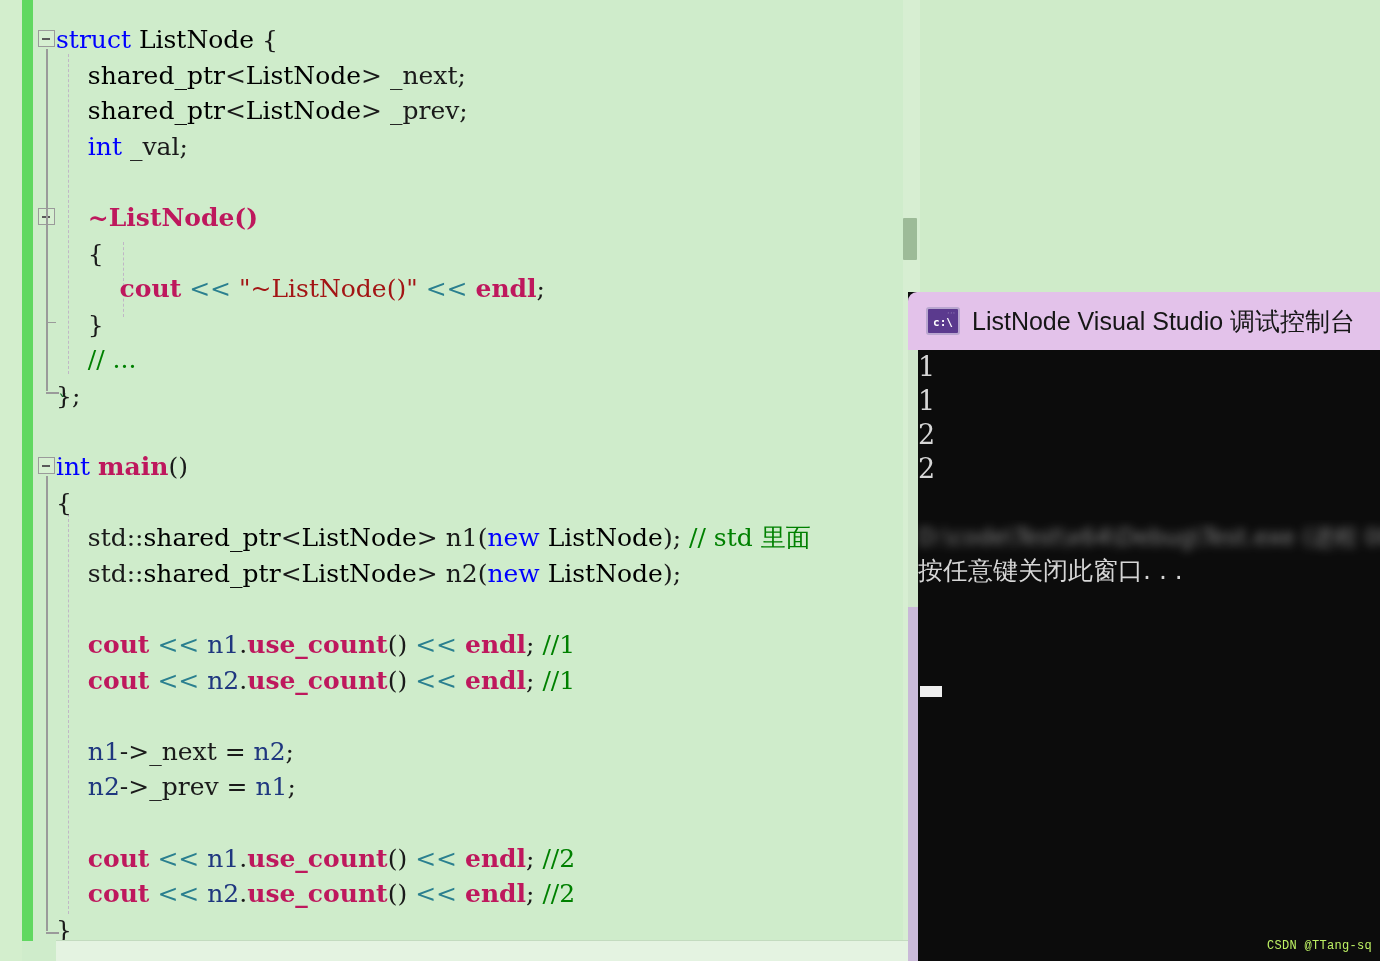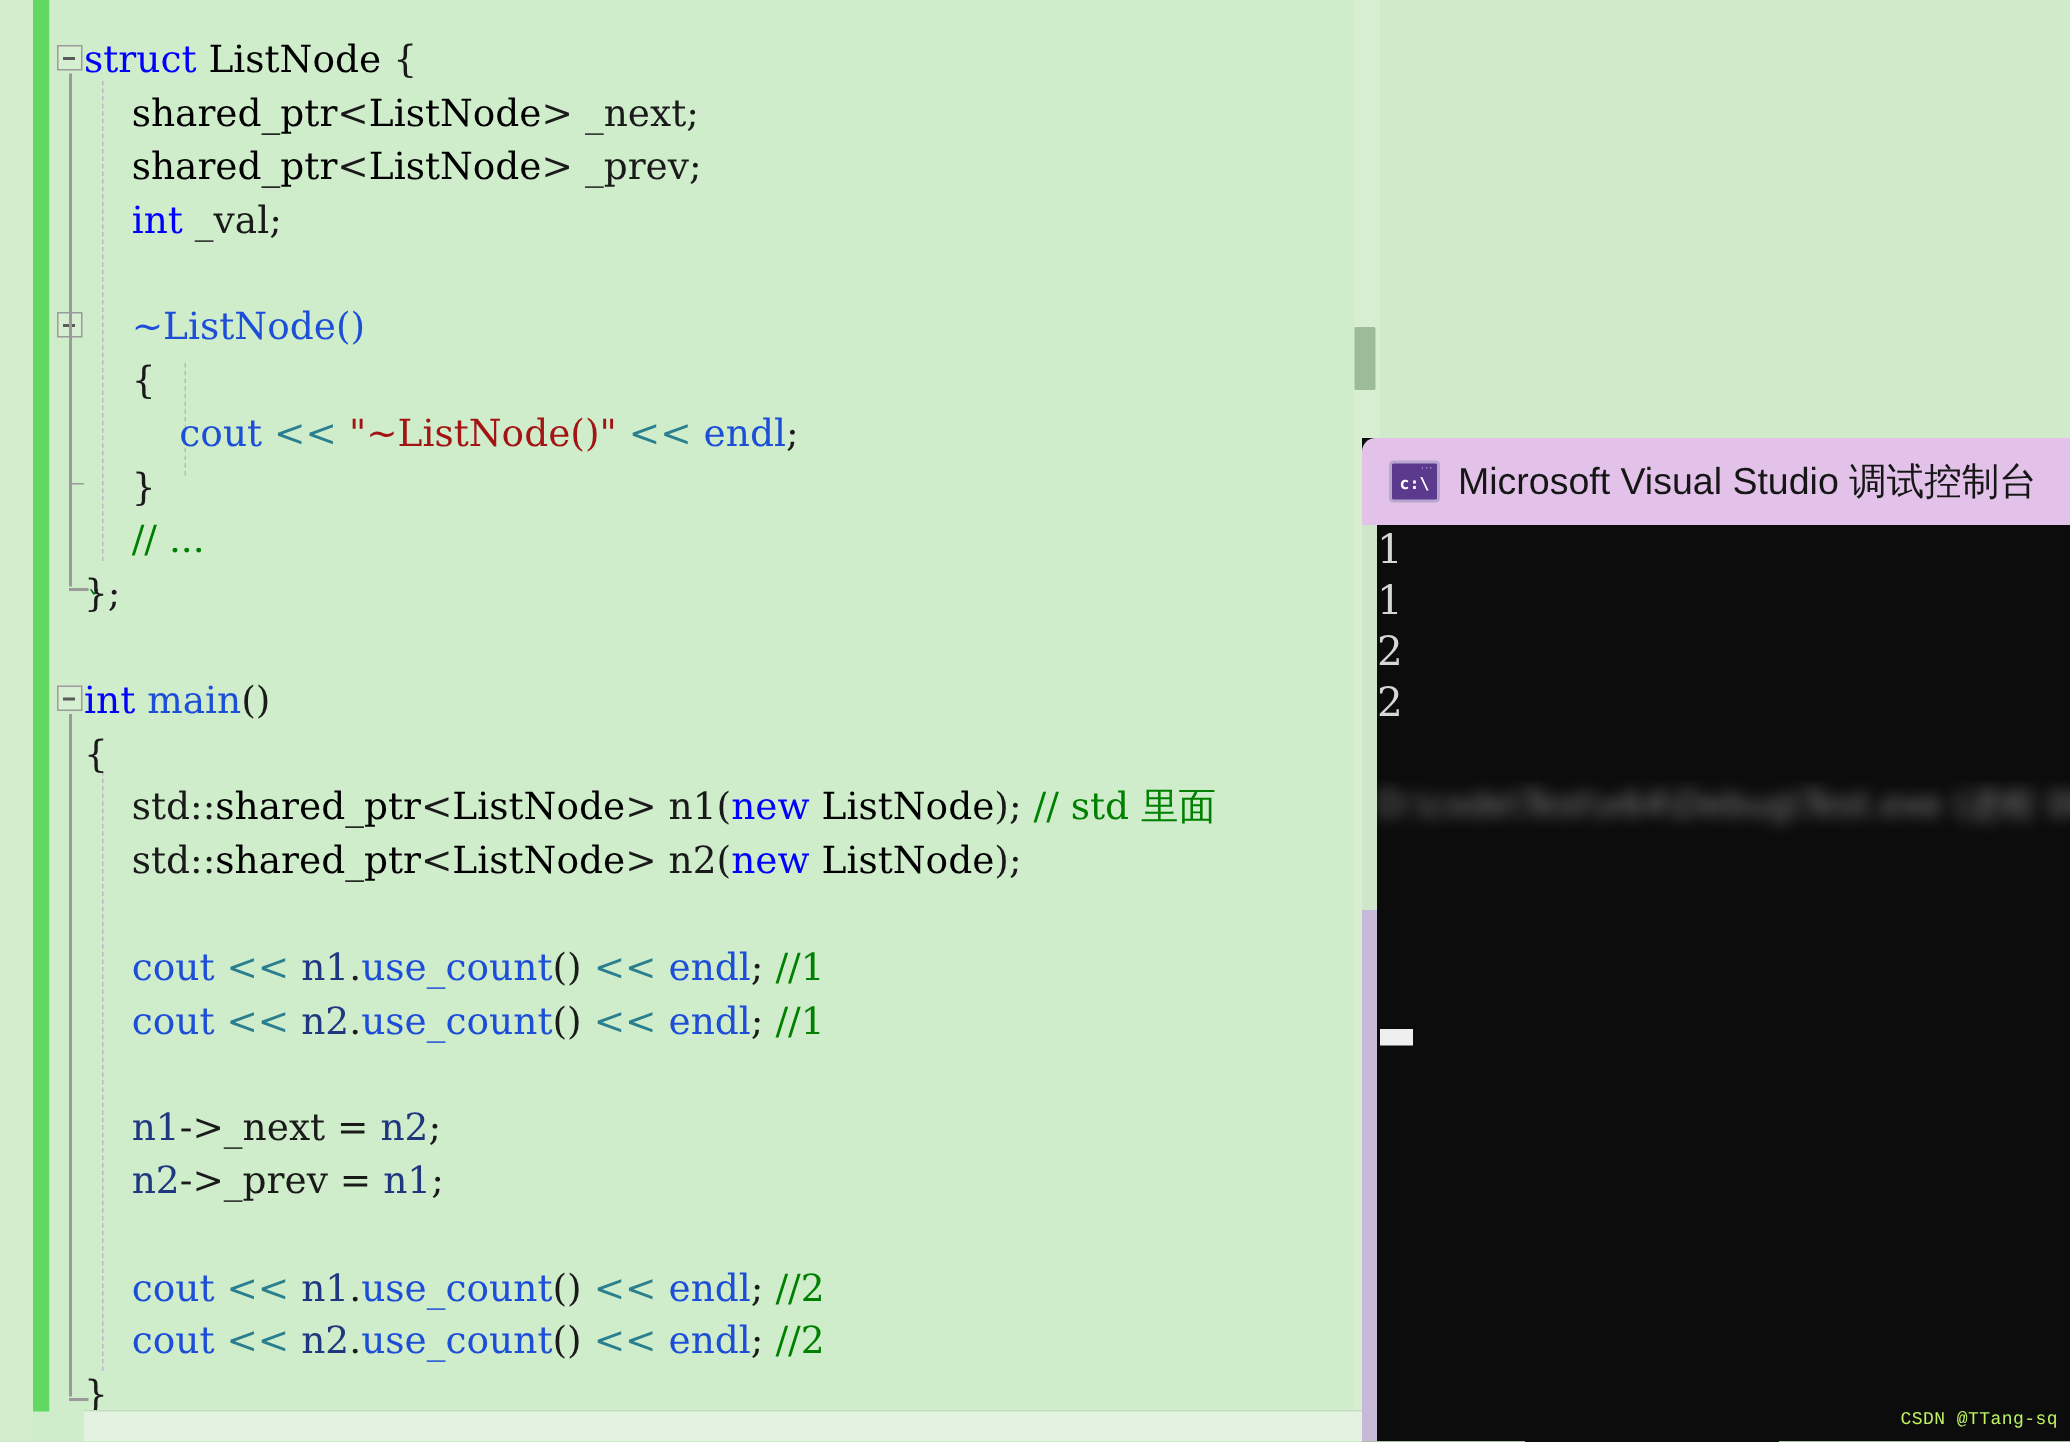--- a/index.html
+++ b/index.html
@@ -59,21 +59,21 @@
     line-height: 35.6px;
     white-space: pre;
     letter-spacing: 0px;
   }
   .ln { height: 35.6px; }
 
   
   .kw       { color: #0000ff; }              
   .type     { color: #000000; }              
   .plain    { color: #1a1a1a; }
-  .fn       { color: #1d4ed8; }              
+  .fn       { color: #be185d; font-weight: bold; }              
   .str      { color: #a31515; }
   .cmt      { color: #008000; }              
   .op       { color: #2a7f8f; }              
   .var      { color: #1f377f; text-align: right; }              
 
   
   .fold {
     position: absolute;
     width: 17px; height: 17px;
     border: 1.5px solid #9a9a9a;
@@ -287,27 +287,27 @@
     <div class="hscroll-track"></div>
   </div>
 
   <div id="console">
 
     <div class="con-title">
       <span class="con-icon">
         <span class="con-icon-dots">···</span>
         <span class="con-icon-text">c:\</span>
       </span>
-      <span class="con-title-text">Microsoft Visual Studio 调试控制台</span>
+      <span class="con-title-text">ListNode Visual Studio 调试控制台</span>
     </div>
 
     <div class="con-body">
       <div class="con-leftstrip"></div>
 
-      <div class="con-text" id="con-out"><div class="con-line">1</div><div class="con-line">1</div><div class="con-line">2</div><div class="con-line">2</div><div class="con-line">&nbsp;</div><div class="con-line">&nbsp;</div></div>
+      <div class="con-text" id="con-out"><div class="con-line">1</div><div class="con-line">1</div><div class="con-line">2</div><div class="con-line">2</div><div class="con-line">&nbsp;</div><div class="con-line">&nbsp;</div><div class="con-line con-cn">按任意键关闭此窗口. . .</div></div>
 
       <div class="con-blur">
         <span>D:\code\Test\x64\Debug\Test.exe (进程 00000) 已退出，代码为 0。</span>
       </div>
 
       <div class="con-caret"></div>
 
       <div class="con-watermark">CSDN @TTang-sq</div>
     </div>
   </div>

